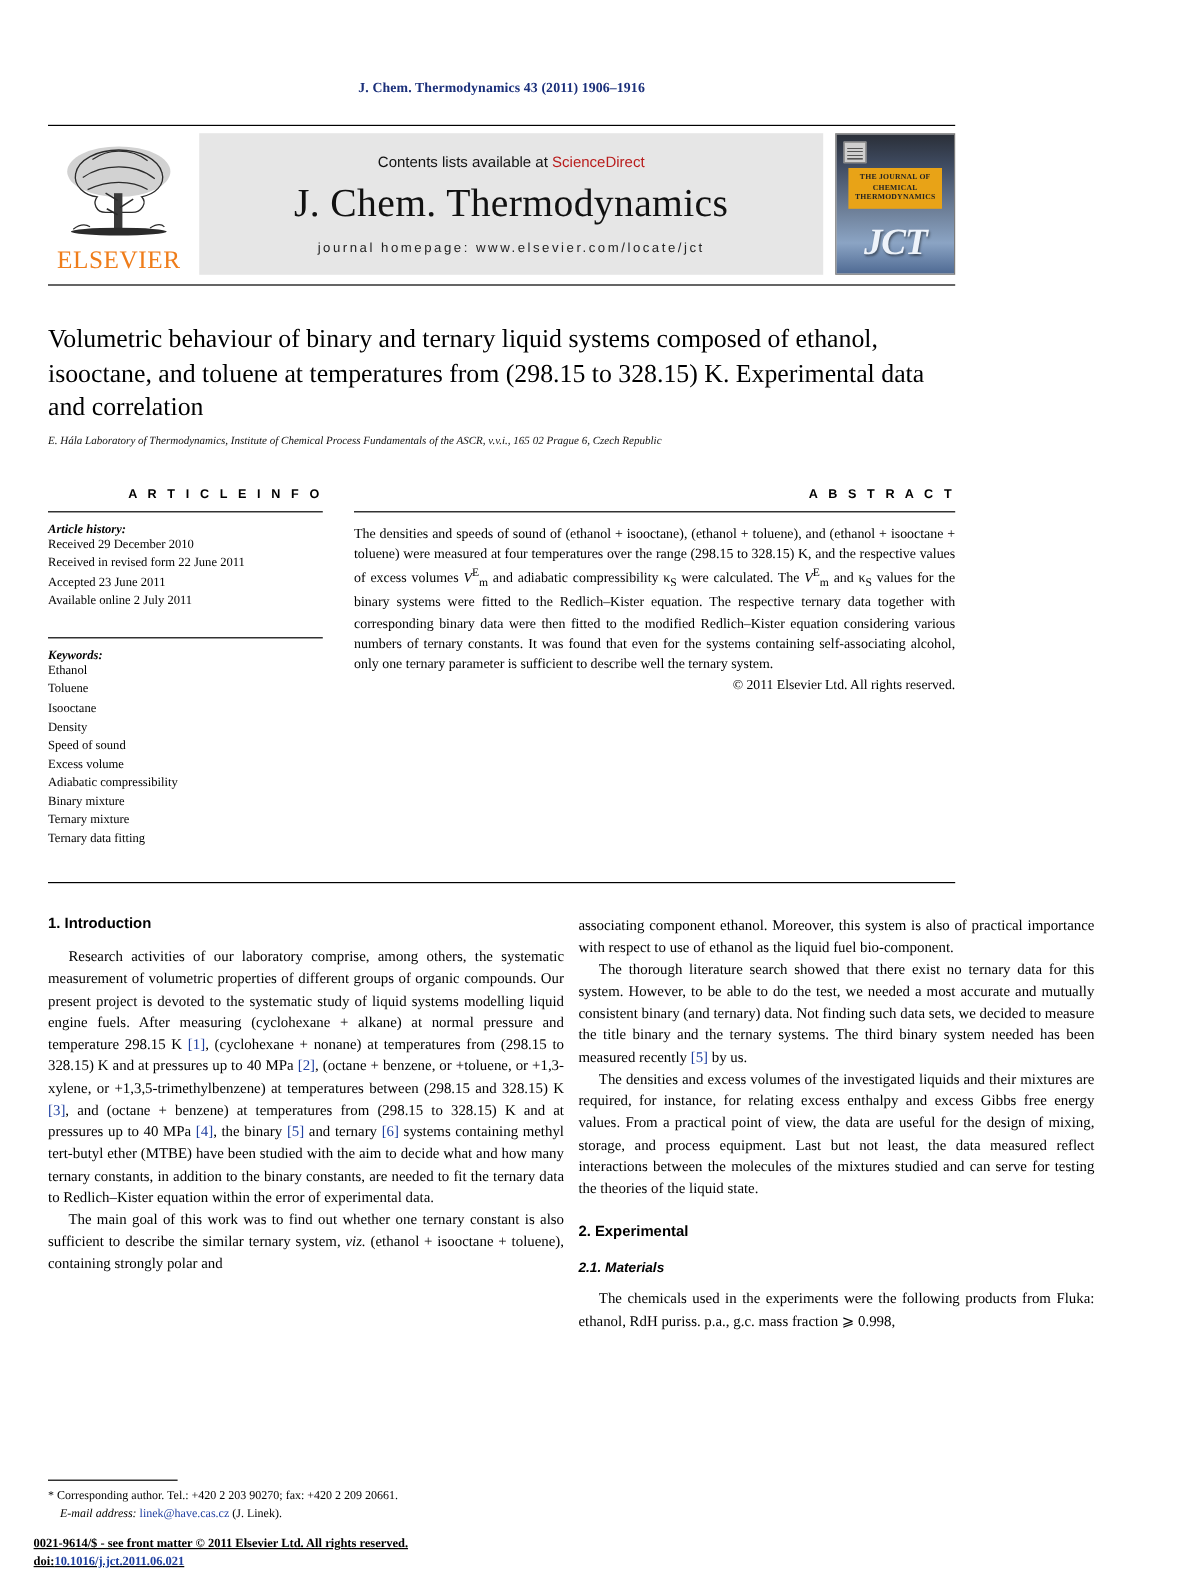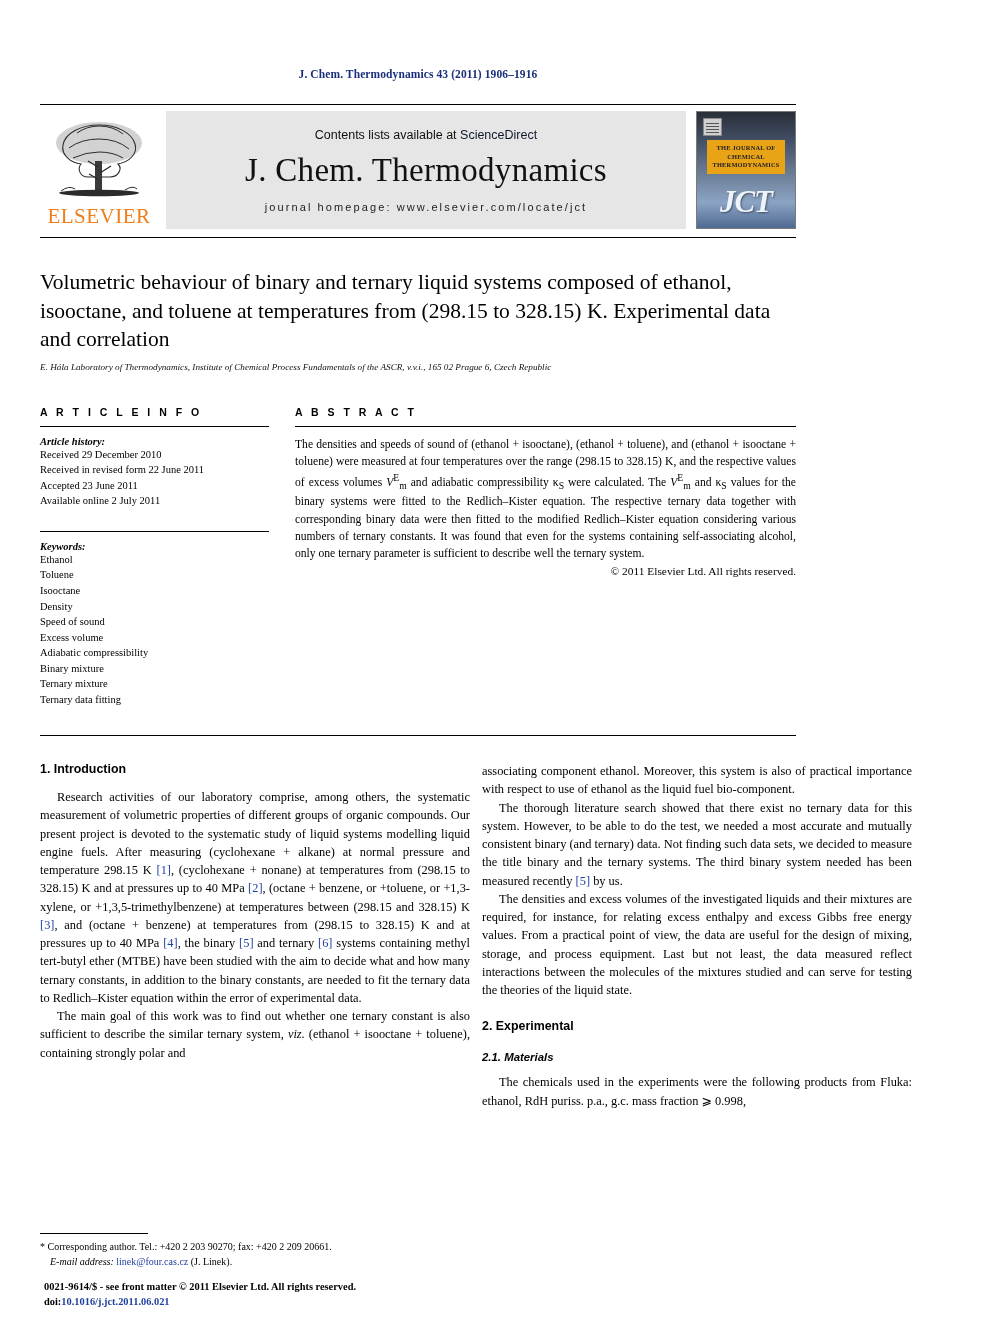--- a/index.html
+++ b/index.html
@@ -43,21 +43,21 @@
     color:#ef7d1a; letter-spacing:.5px;
     line-height:1; margin-top:1px;
   }
   .masthead-center {
     flex:1 1 auto;
     background:#e6e6e6;
     display:flex; flex-direction:column; align-items:center; justify-content:center;
     margin-left:8px; margin-right:10px;
   }
   .contents-line { font-size:12.5px; color:#111; margin-bottom:2px; font-family:"Liberation Sans", sans-serif; }
-  .sciencedirect { color:#0f172a; font-family:"Liberation Sans", sans-serif; }
+  .sciencedirect { color:#b91c1c; font-family:"Liberation Sans", sans-serif; }
   .journal-name {
     font-family:"Liberation Serif", serif;
     font-size:33px; color:#111; letter-spacing:.3px;
     margin:8px 0 12px 0;
   }
   .homepage {
     font-family:"Liberation Sans", sans-serif;
     font-size:11px; color:#222; letter-spacing:2.1px;
   }
   .cover-thumb {
@@ -112,21 +112,21 @@
     margin-top:8px; color:#111;
   }
 
   
   .info-abstract { display:flex; margin-top:34px; }
   .col-info { width:255px; flex:0 0 255px; padding-right:26px; box-sizing:border-box; }
   .col-abstract { flex:1 1 auto; }
   .sec-label {
     font-family:"Liberation Sans", sans-serif;
     font-size:10.5px; font-weight:bold;
-    letter-spacing:3px; color:#000;
+    letter-spacing:3px; color:#000;text-align:right;
   }
   .hr-thin { border-top:1px solid #000; margin:8px 0 9px 0; }
   .hist-title, .kw-title {
     font-family:"Liberation Serif", serif;
     font-style:italic; font-weight:bold; font-size:10.5px;
   }
   .info-line {
     font-family:"Liberation Serif", serif;
     font-size:10.5px; line-height:1.48;
   }
@@ -168,21 +168,21 @@
   
   .footnote-wrap { position:absolute; left:40px; bottom:54px; width:430px; }
   .footnote-rule { border-top:1px solid #000; width:108px; margin-bottom:5px; }
   .footnote {
     font-family:"Liberation Serif", serif;
     font-size:10px; line-height:1.5;
   }
   .footnote .star { font-size:10px; }
   .footnote .mail-label { font-style:italic; }
   .mail-link { color:#1f3fa0; }
-  .pagefooter { position:absolute; left:44px; bottom:14px; width:520px; }
+  .pagefooter { position:absolute; left:28px; bottom:14px; width:520px;text-decoration:underline; }
   .issn-line {
     font-family:"Liberation Serif", serif;
     font-size:10.4px; font-weight:bold; line-height:1.45;
   }
   .doi-link { color:#1f3fa0; }
 </style>
 </head>
 <body>
 
 <div class="page">
@@ -294,21 +294,21 @@
       <h3 class="subsec">2.1. Materials</h3>
       <p class="para">The chemicals used in the experiments were the following products from Fluka: ethanol, RdH puriss. p.a., g.c. mass fraction ⩾ 0.998,</p>
     </div>
   </div>
 
   <div class="footnote-wrap">
     <div class="footnote-rule"></div>
     <div class="footnote">
       <span class="star">*</span><span> Corresponding author. Tel.: +420 2 203 90270; fax: +420 2 209 20661.</span><br>
       <span style="display:inline-block;width:10px"></span><span class="mail-label">E-mail address:</span>
-      <span class="mail-link">linek@four.cas.cz</span><span> (J. Linek).</span>
+      <span class="mail-link">linek@have.cas.cz</span><span> (J. Linek).</span>
     </div>
   </div>
 
   <div class="pagefooter">
     <div class="issn-line">0021-9614/$ - see front matter © 2011 Elsevier Ltd. All rights reserved.</div>
     <div class="issn-line">
       <span>doi:</span><span class="doi-link">10.1016/j.jct.2011.06.021</span>
     </div>
   </div>
 

